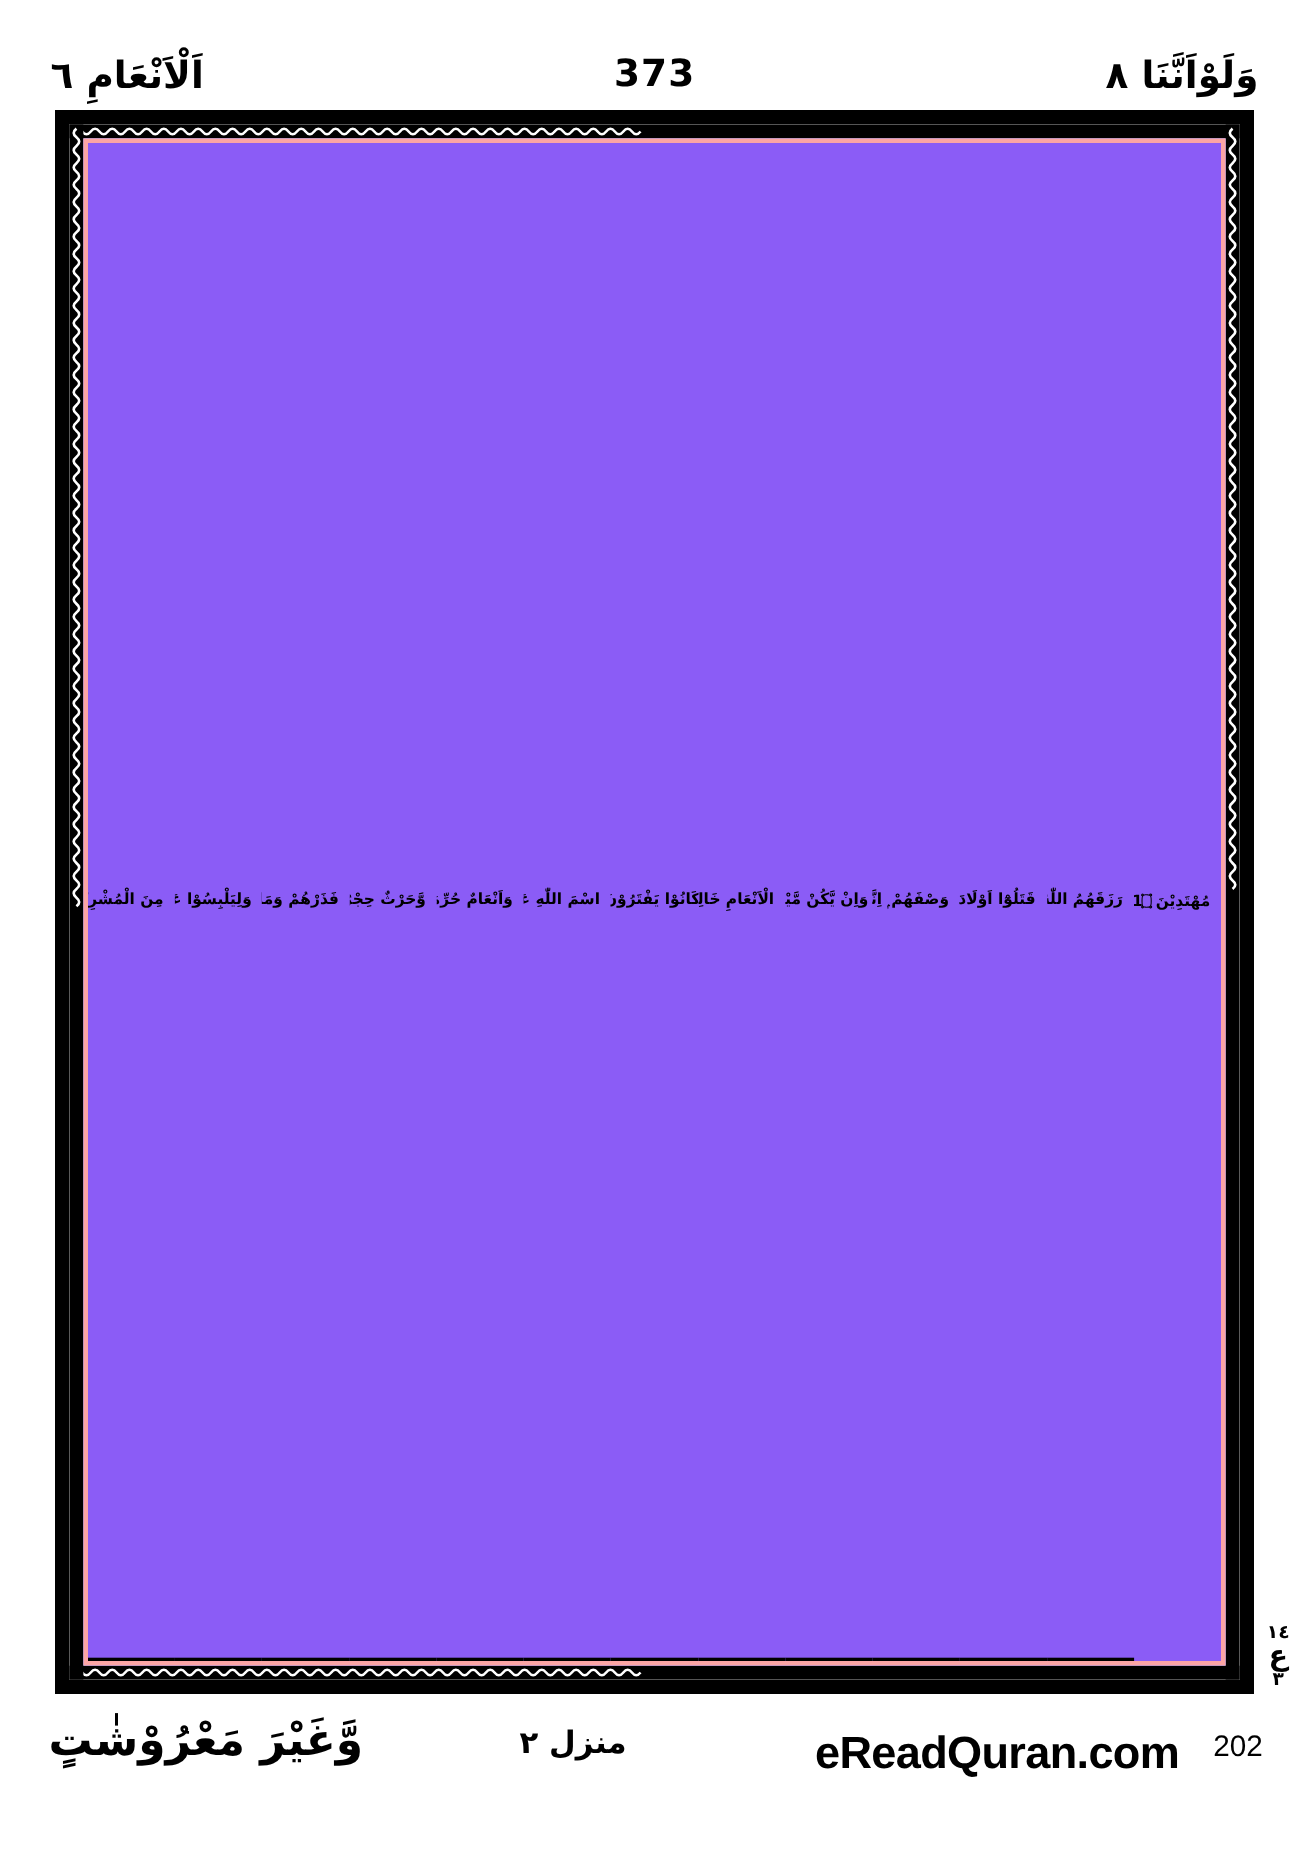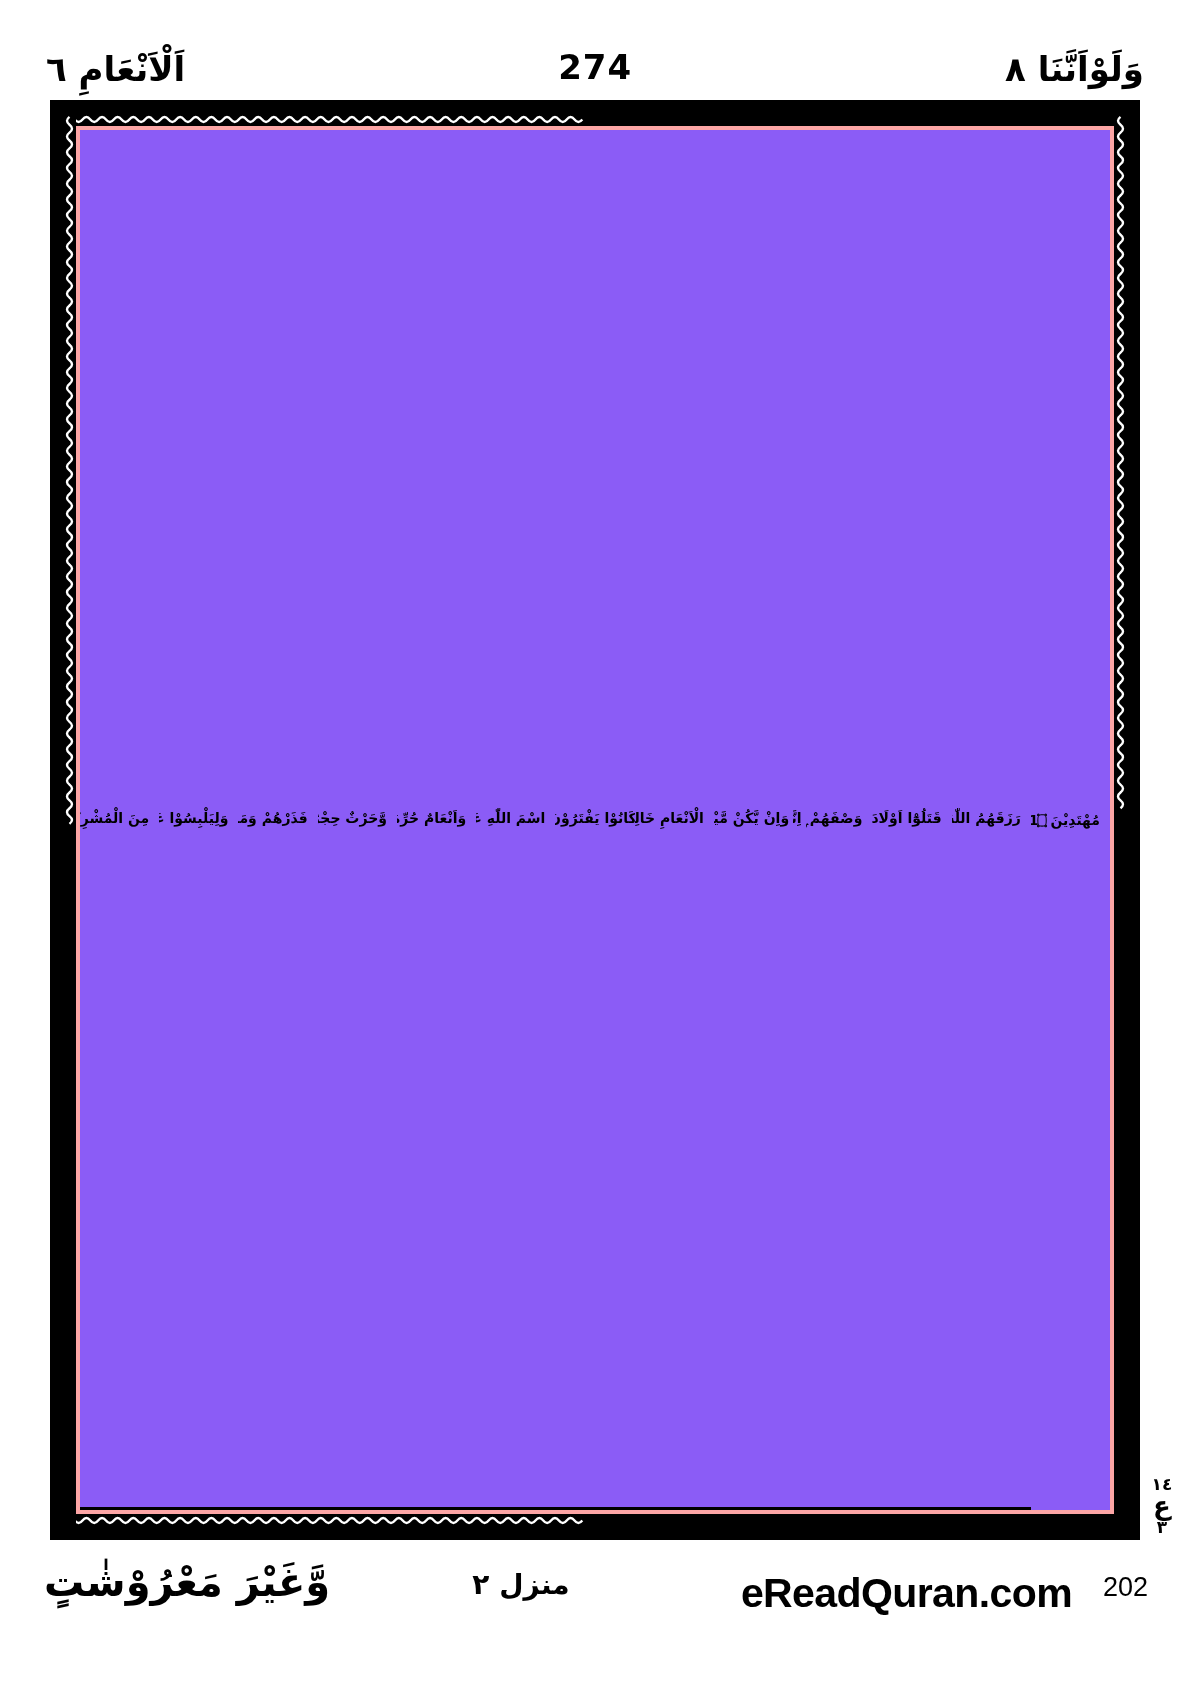--- a/index.html
+++ b/index.html
@@ -163,21 +163,21 @@
     font-family: "Liberation Sans", sans-serif;
     font-size: 27px;
     font-weight: 400;
   }
 </style>
 </head>
 <body>
 
 <div class="page-header">
   <div class="hdr-item hdr-left">اَلْاَنْعَامِ ٦</div>
-  <div class="hdr-item hdr-center">274</div>
+  <div class="hdr-item hdr-center">373</div>
   <div class="hdr-item hdr-right">وَلَوْاَنَّنَا ٨</div>
 </div>
 
 <div class="quran-frame">
 
   <div class="frame-outer">
 
     <div class="scroll-band top">
       <svg viewBox="0 0 1090 13" preserveAspectRatio="none">
         <rect x="0" y="0" width="1090" height="13" fill="#000"></rect>

